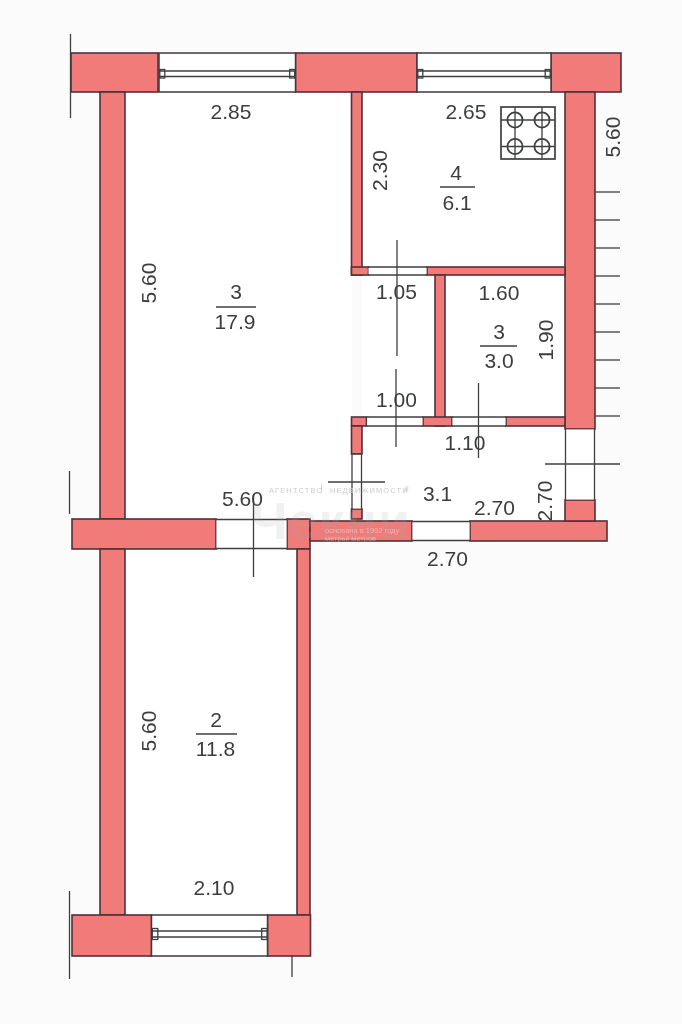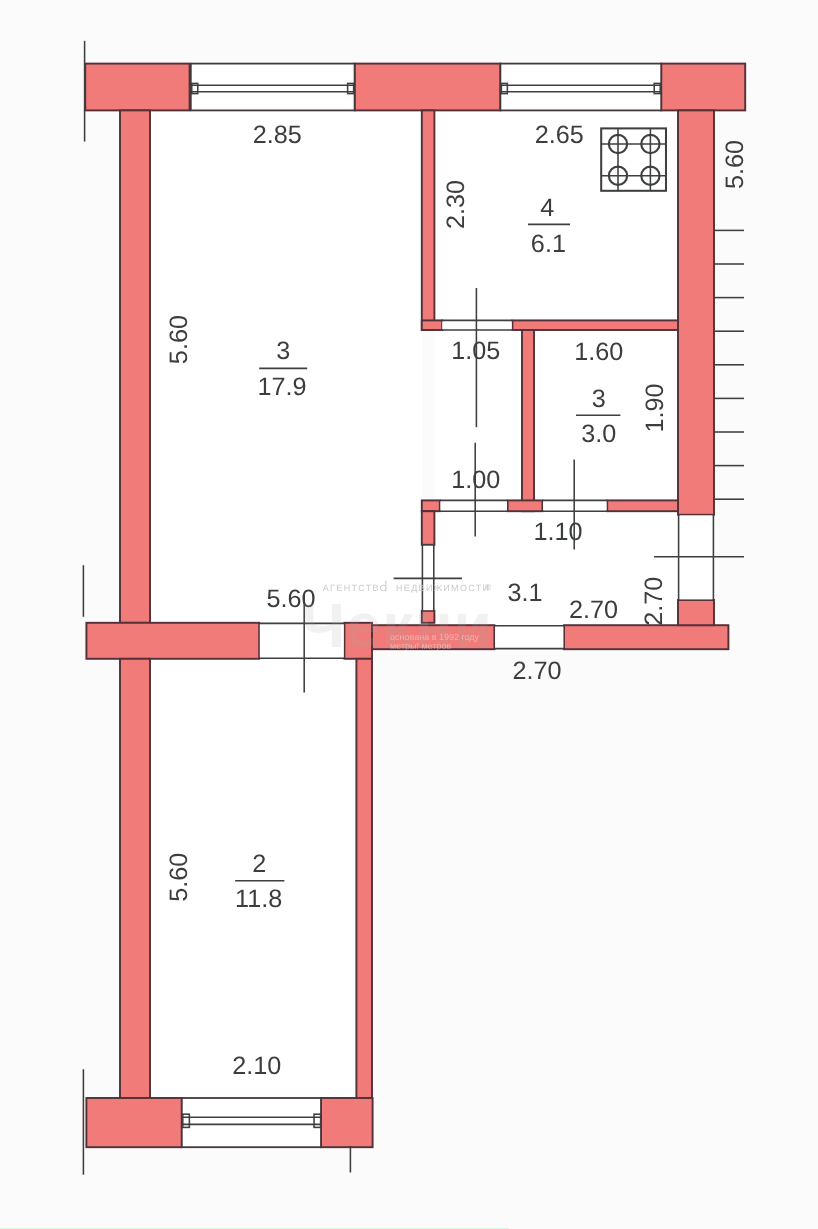--- a/index.html
+++ b/index.html
@@ -1,16 +1,16 @@
 <!DOCTYPE html>
 <html><head>
 <meta charset="utf-8">
 <style>
   html,body{margin:0;padding:0;background:#fcfbfb;}
-  .wrap{position:relative;width:682px;height:1024px;background:#86efac;overflow:hidden;}
+  .wrap{position:relative;width:682px;height:1024px;background:#c2410c;overflow:hidden;}
   svg{display:block;}
   text{font-family:"Liberation Sans", sans-serif;fill:#3b3d3e;}
 </style>
 </head>
 <body>
 <div class="wrap">
 <svg width="682" height="1024" viewBox="0 0 682 1024">
 <defs>
 <style>
   .wall{fill:#f07b78;stroke:#53303a;stroke-width:1.6;}

